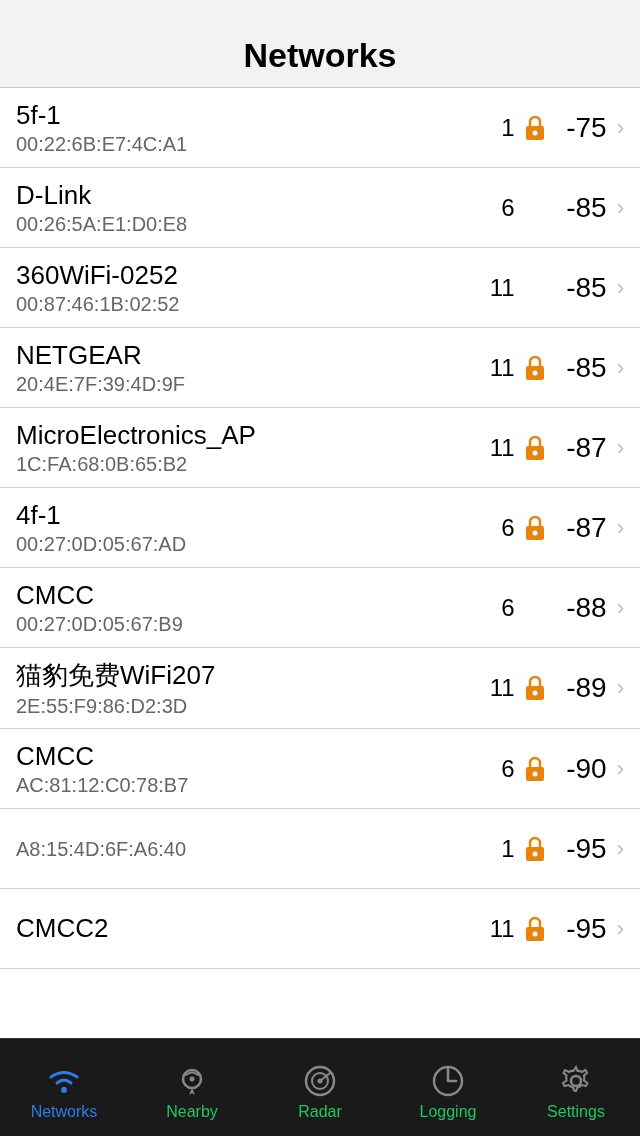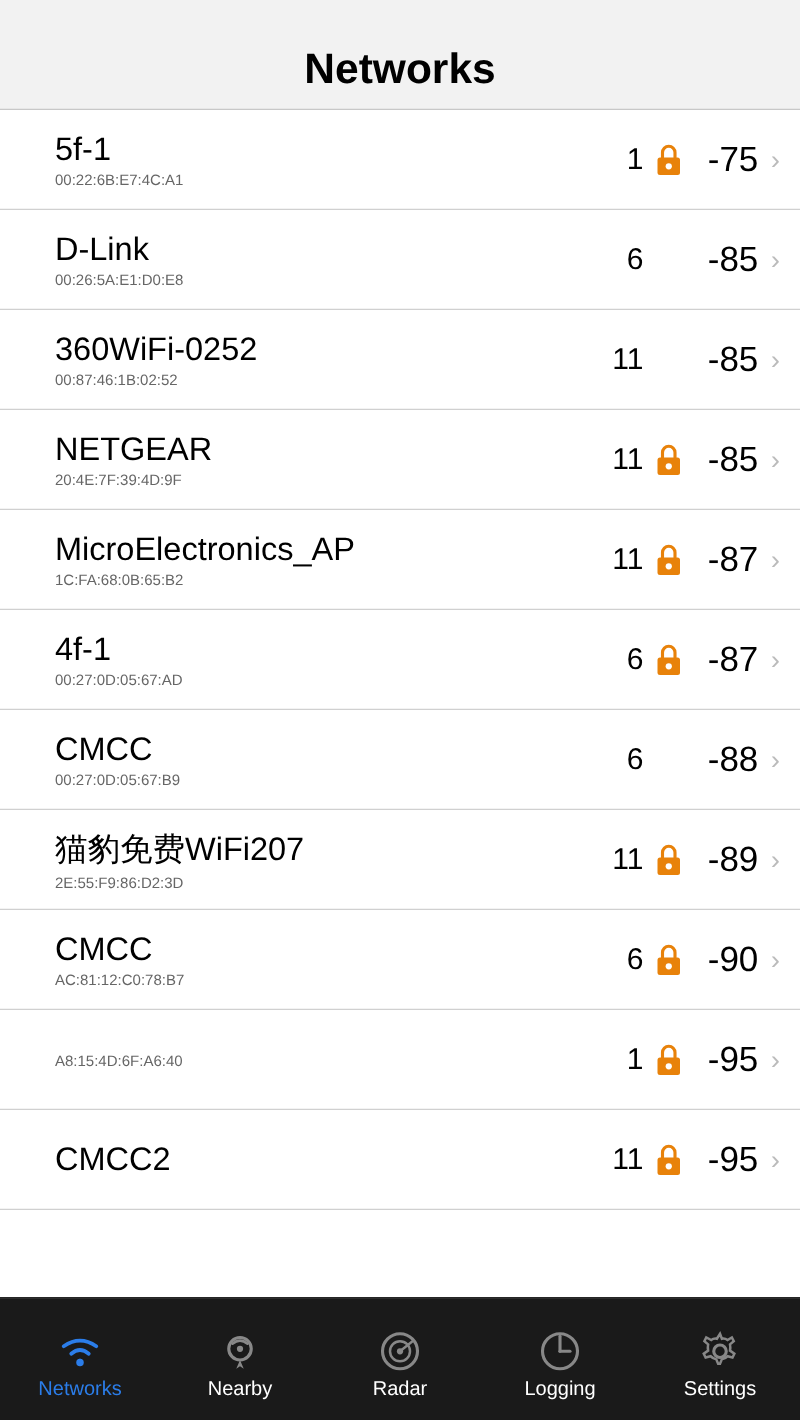--- a/index.html
+++ b/index.html
@@ -35,32 +35,31 @@
       align-items: center;
       border-bottom: 1px solid #d0d0d0;
       padding: 10px 16px;
       min-height: 80px;
       background: #fff;
       cursor: pointer;
     }
     .network-info {
       flex: 1;
       min-width: 0;
-      margin-left: 28px;
     }
     .network-name {
       font-size: 26px;
       color: #000;
       font-weight: 400;
       white-space: nowrap;
       overflow: hidden;
       text-overflow: ellipsis;
     }
     .network-mac {
-      font-size: 12px;
+      font-size: 20px;
       color: #666;
       margin-top: 2px;
     }
     .network-meta {
       display: flex;
       align-items: center;
       gap: 6px;
       margin-left: 10px;
     }
     .network-channel {
@@ -108,21 +107,21 @@
       display: flex;
       flex-direction: column;
       align-items: center;
       justify-content: center;
       gap: 4px;
       cursor: pointer;
       padding-top: 8px;
     }
     .tab-label {
       font-size: 16px;
-      color: #ffffff;
+      color: #22c55e;
     }
     .tab-label.active {
       color: #2b7de9;
     }
     .tab-icon {
       width: 36px;
       height: 36px;
       display: flex;
       align-items: center;
       justify-content: center;

